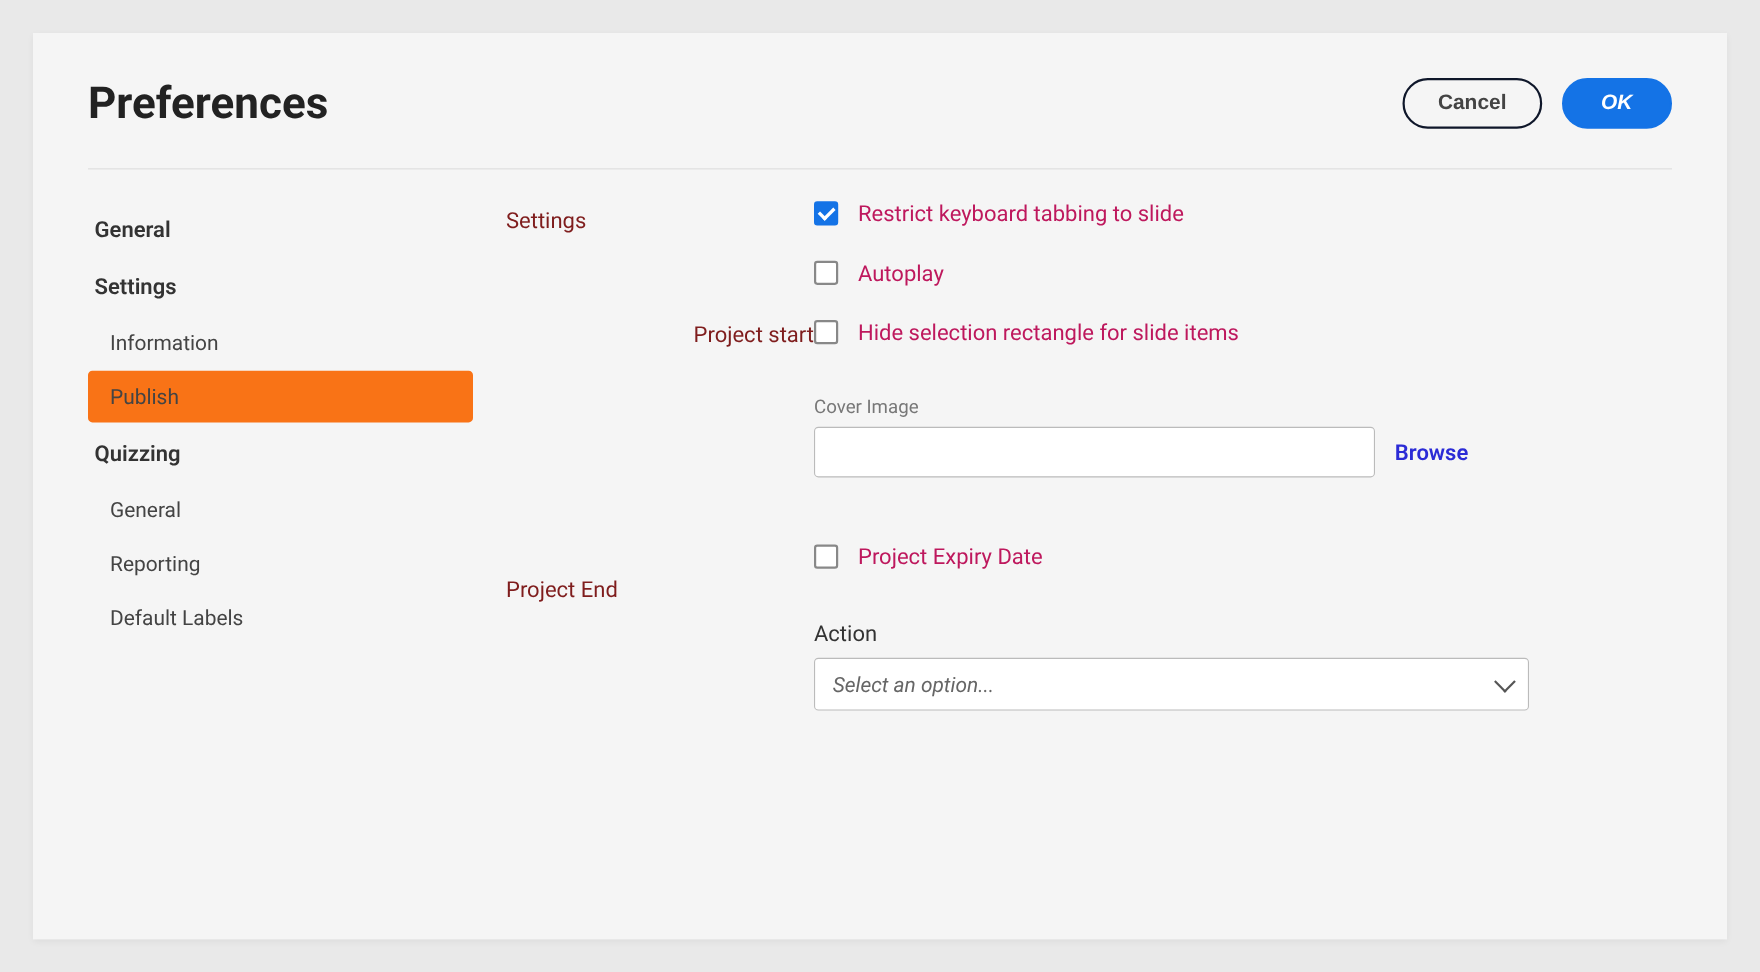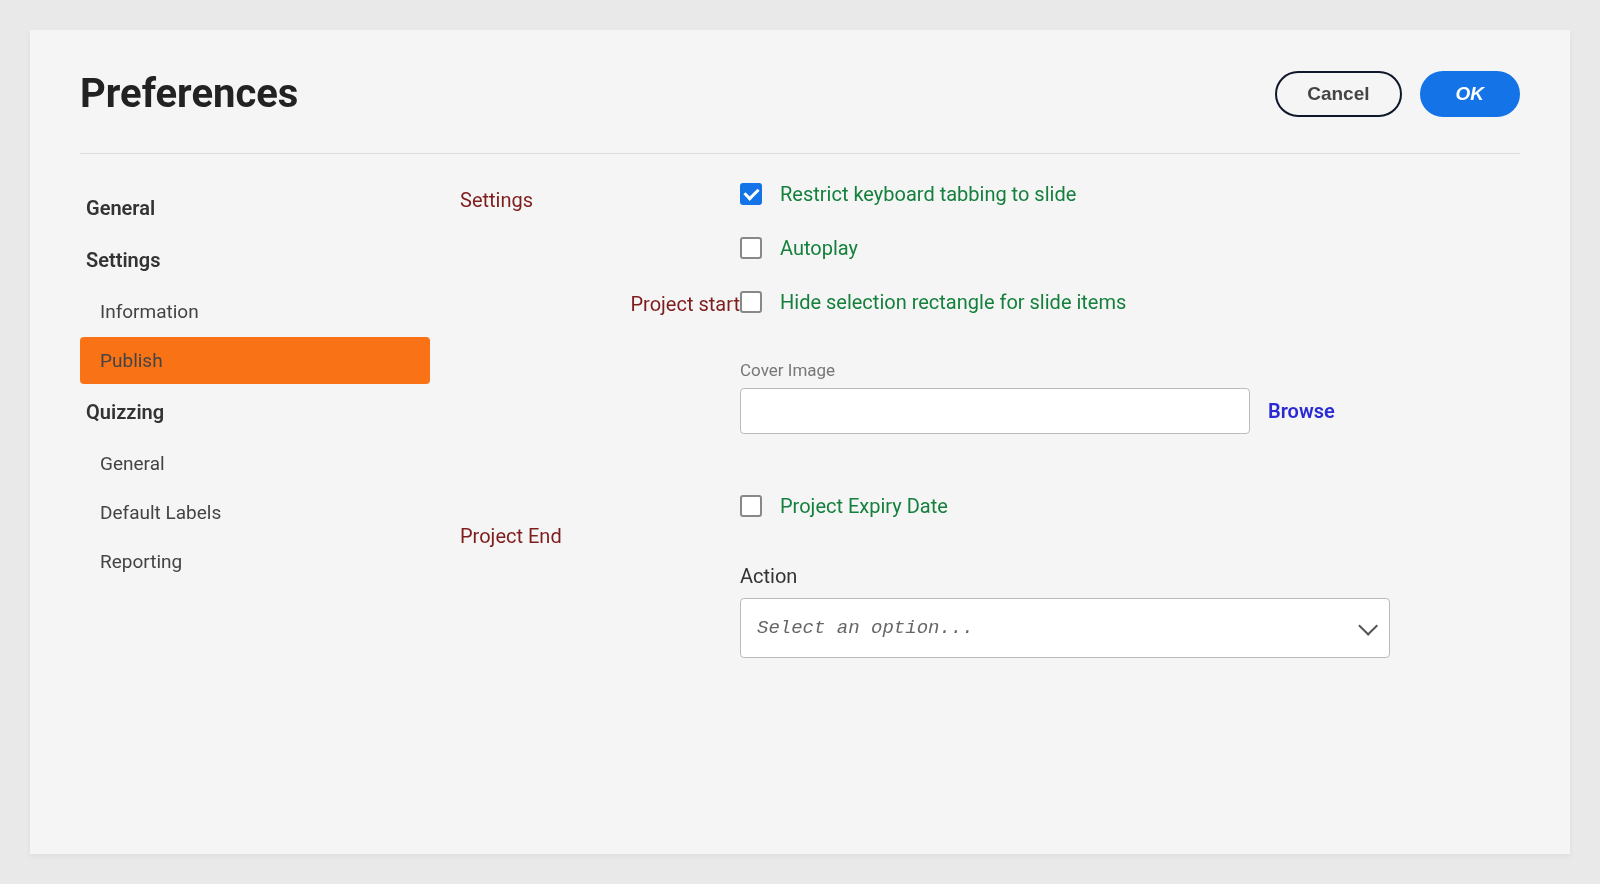--- a/index.html
+++ b/index.html
@@ -24,32 +24,32 @@
     .fields-col { flex: 1; }
     .section-label { font-size: 20px; color: #7f1d1d; }
     .label-settings { padding-top: 6px; }
     .label-projectstart { margin-top: 80px; text-align: right; }
     .label-projectend { margin-top: 208px; }
 
     .check-row { display: flex; align-items: center; gap: 18px; margin-bottom: 30px; }
     .checkbox { width: 22px; height: 22px; border: 2px solid #888; border-radius: 3px; background: #fff; flex-shrink: 0; cursor: pointer; display: flex; align-items: center; justify-content: center; }
     .checkbox.checked { background: #1473e6; border-color: #1473e6; }
     .checkbox.checked::after { content: ""; display: block; width: 6px; height: 11px; border: solid #fff; border-width: 0 3px 3px 0; transform: rotate(45deg) translate(-1px,-1px); }
-    .check-label { font-size: 20px; color: #15803d; }
+    .check-label { font-size: 20px; color: #be185d; }
 
     .field-block { margin-top: 46px; }
     .field-label { font-size: 17px; color: #777; margin-bottom: 8px; }
     .text-input { width: 510px; height: 46px; border: 1px solid #bbb; border-radius: 4px; background: #fff; padding: 0 12px; font-size: 18px; }
     .browse-link { color: #2b2bd6; font-size: 20px; font-weight: 600; margin-left: 18px; cursor: pointer; }
     .input-row { display: flex; align-items: center; }
 
     .expiry-row { margin-top: 60px; margin-bottom: 46px; }
 
     .action-label { font-size: 20px; color: #333; margin-bottom: 10px; }
-    .select { width: 650px; height: 60px; border: 1px solid #bbb; border-radius: 4px; background: #fff; display: flex; align-items: center; justify-content: space-between; padding: 0 16px; cursor: pointer; font-family: Liberation Mono, monospace; }
+    .select { width: 650px; height: 48px; border: 1px solid #bbb; border-radius: 4px; background: #fff; display: flex; align-items: center; justify-content: space-between; padding: 0 16px; cursor: pointer; }
     .select-text { font-style: italic; color: #666; font-size: 19px; }
     .chevron { width: 14px; height: 14px; border-right: 2px solid #555; border-bottom: 2px solid #555; transform: rotate(45deg) translateY(-3px); }
   </style>
 </head>
 <body>
 
 <div class="dialog">
 
   <div class="header">
     <div class="title">Preferences</div>
@@ -61,22 +61,22 @@
 
   <div class="body">
 
     <div class="sidebar">
       <div class="side-section">General</div>
       <div class="side-section">Settings</div>
       <div class="side-item">Information</div>
       <div class="side-item selected">Publish</div>
       <div class="side-section">Quizzing</div>
       <div class="side-item">General</div>
+      <div class="side-item">Reporting</div>
       <div class="side-item">Default Labels</div>
-      <div class="side-item">Reporting</div>
     </div>
 
     <div class="content">
 
       <div class="labels-col">
         <div class="section-label label-settings">Settings</div>
         <div class="section-label label-projectstart">Project start</div>
         <div class="section-label label-projectend">Project End</div>
       </div>
 

